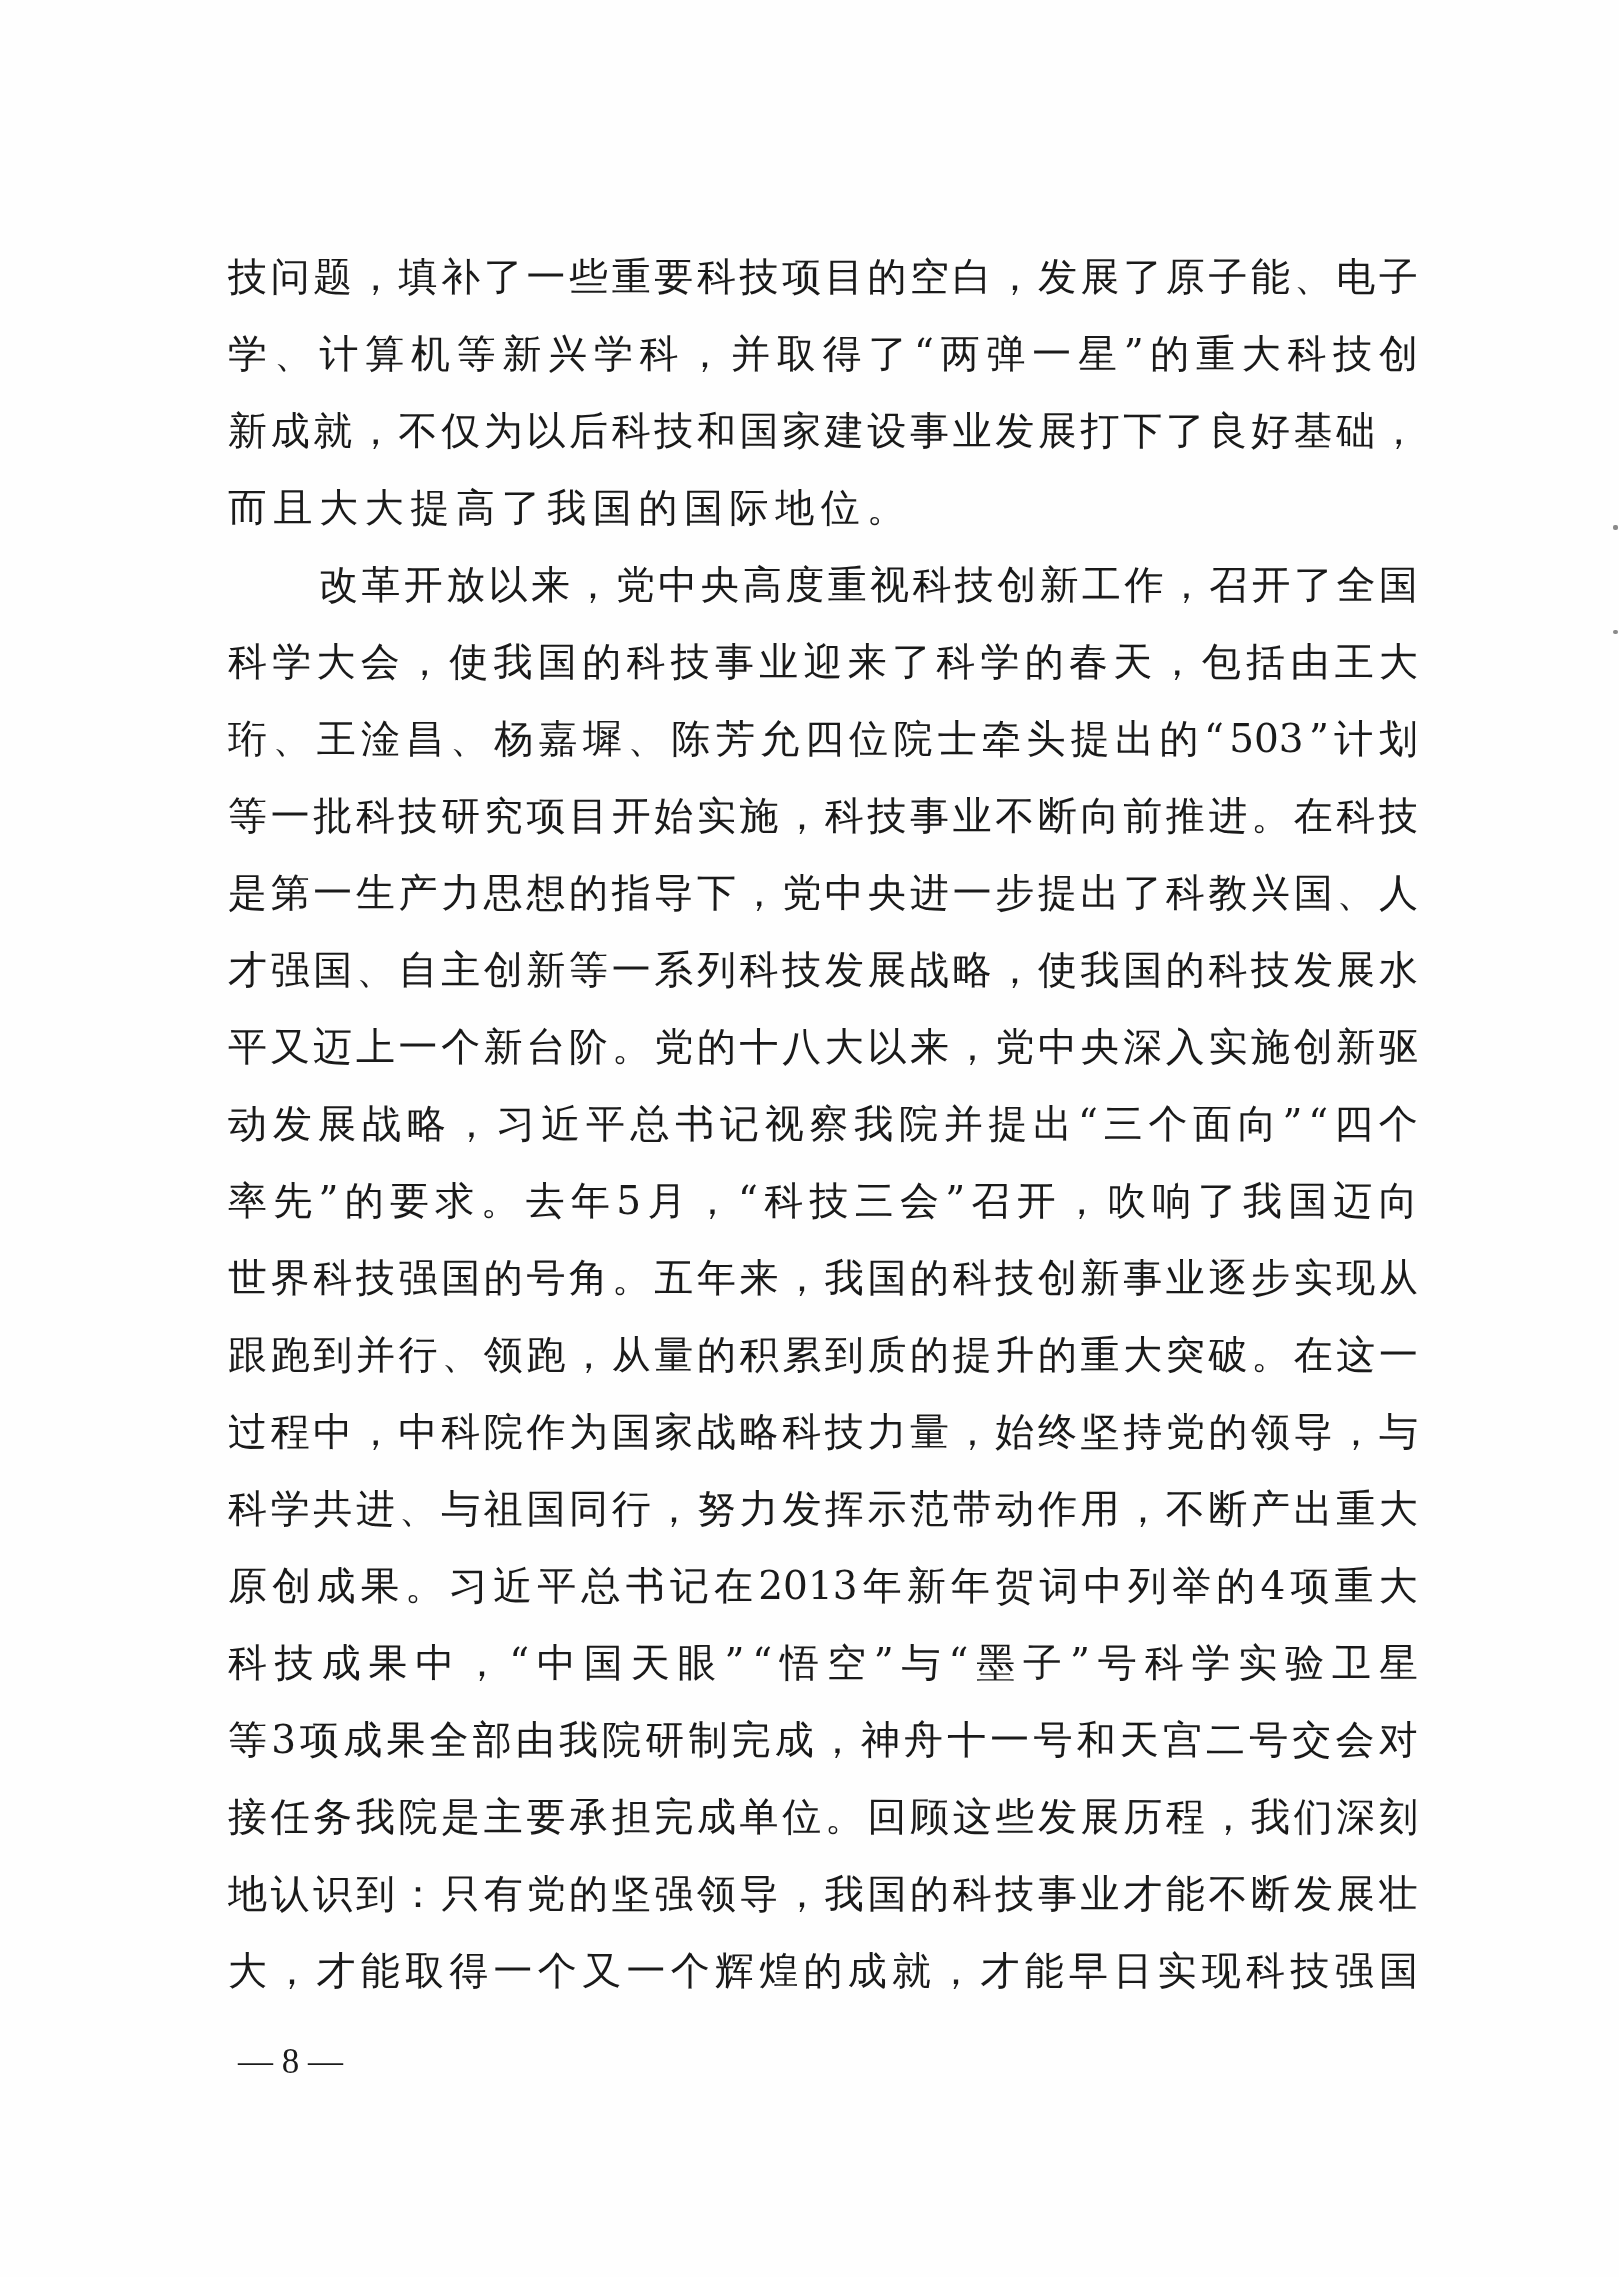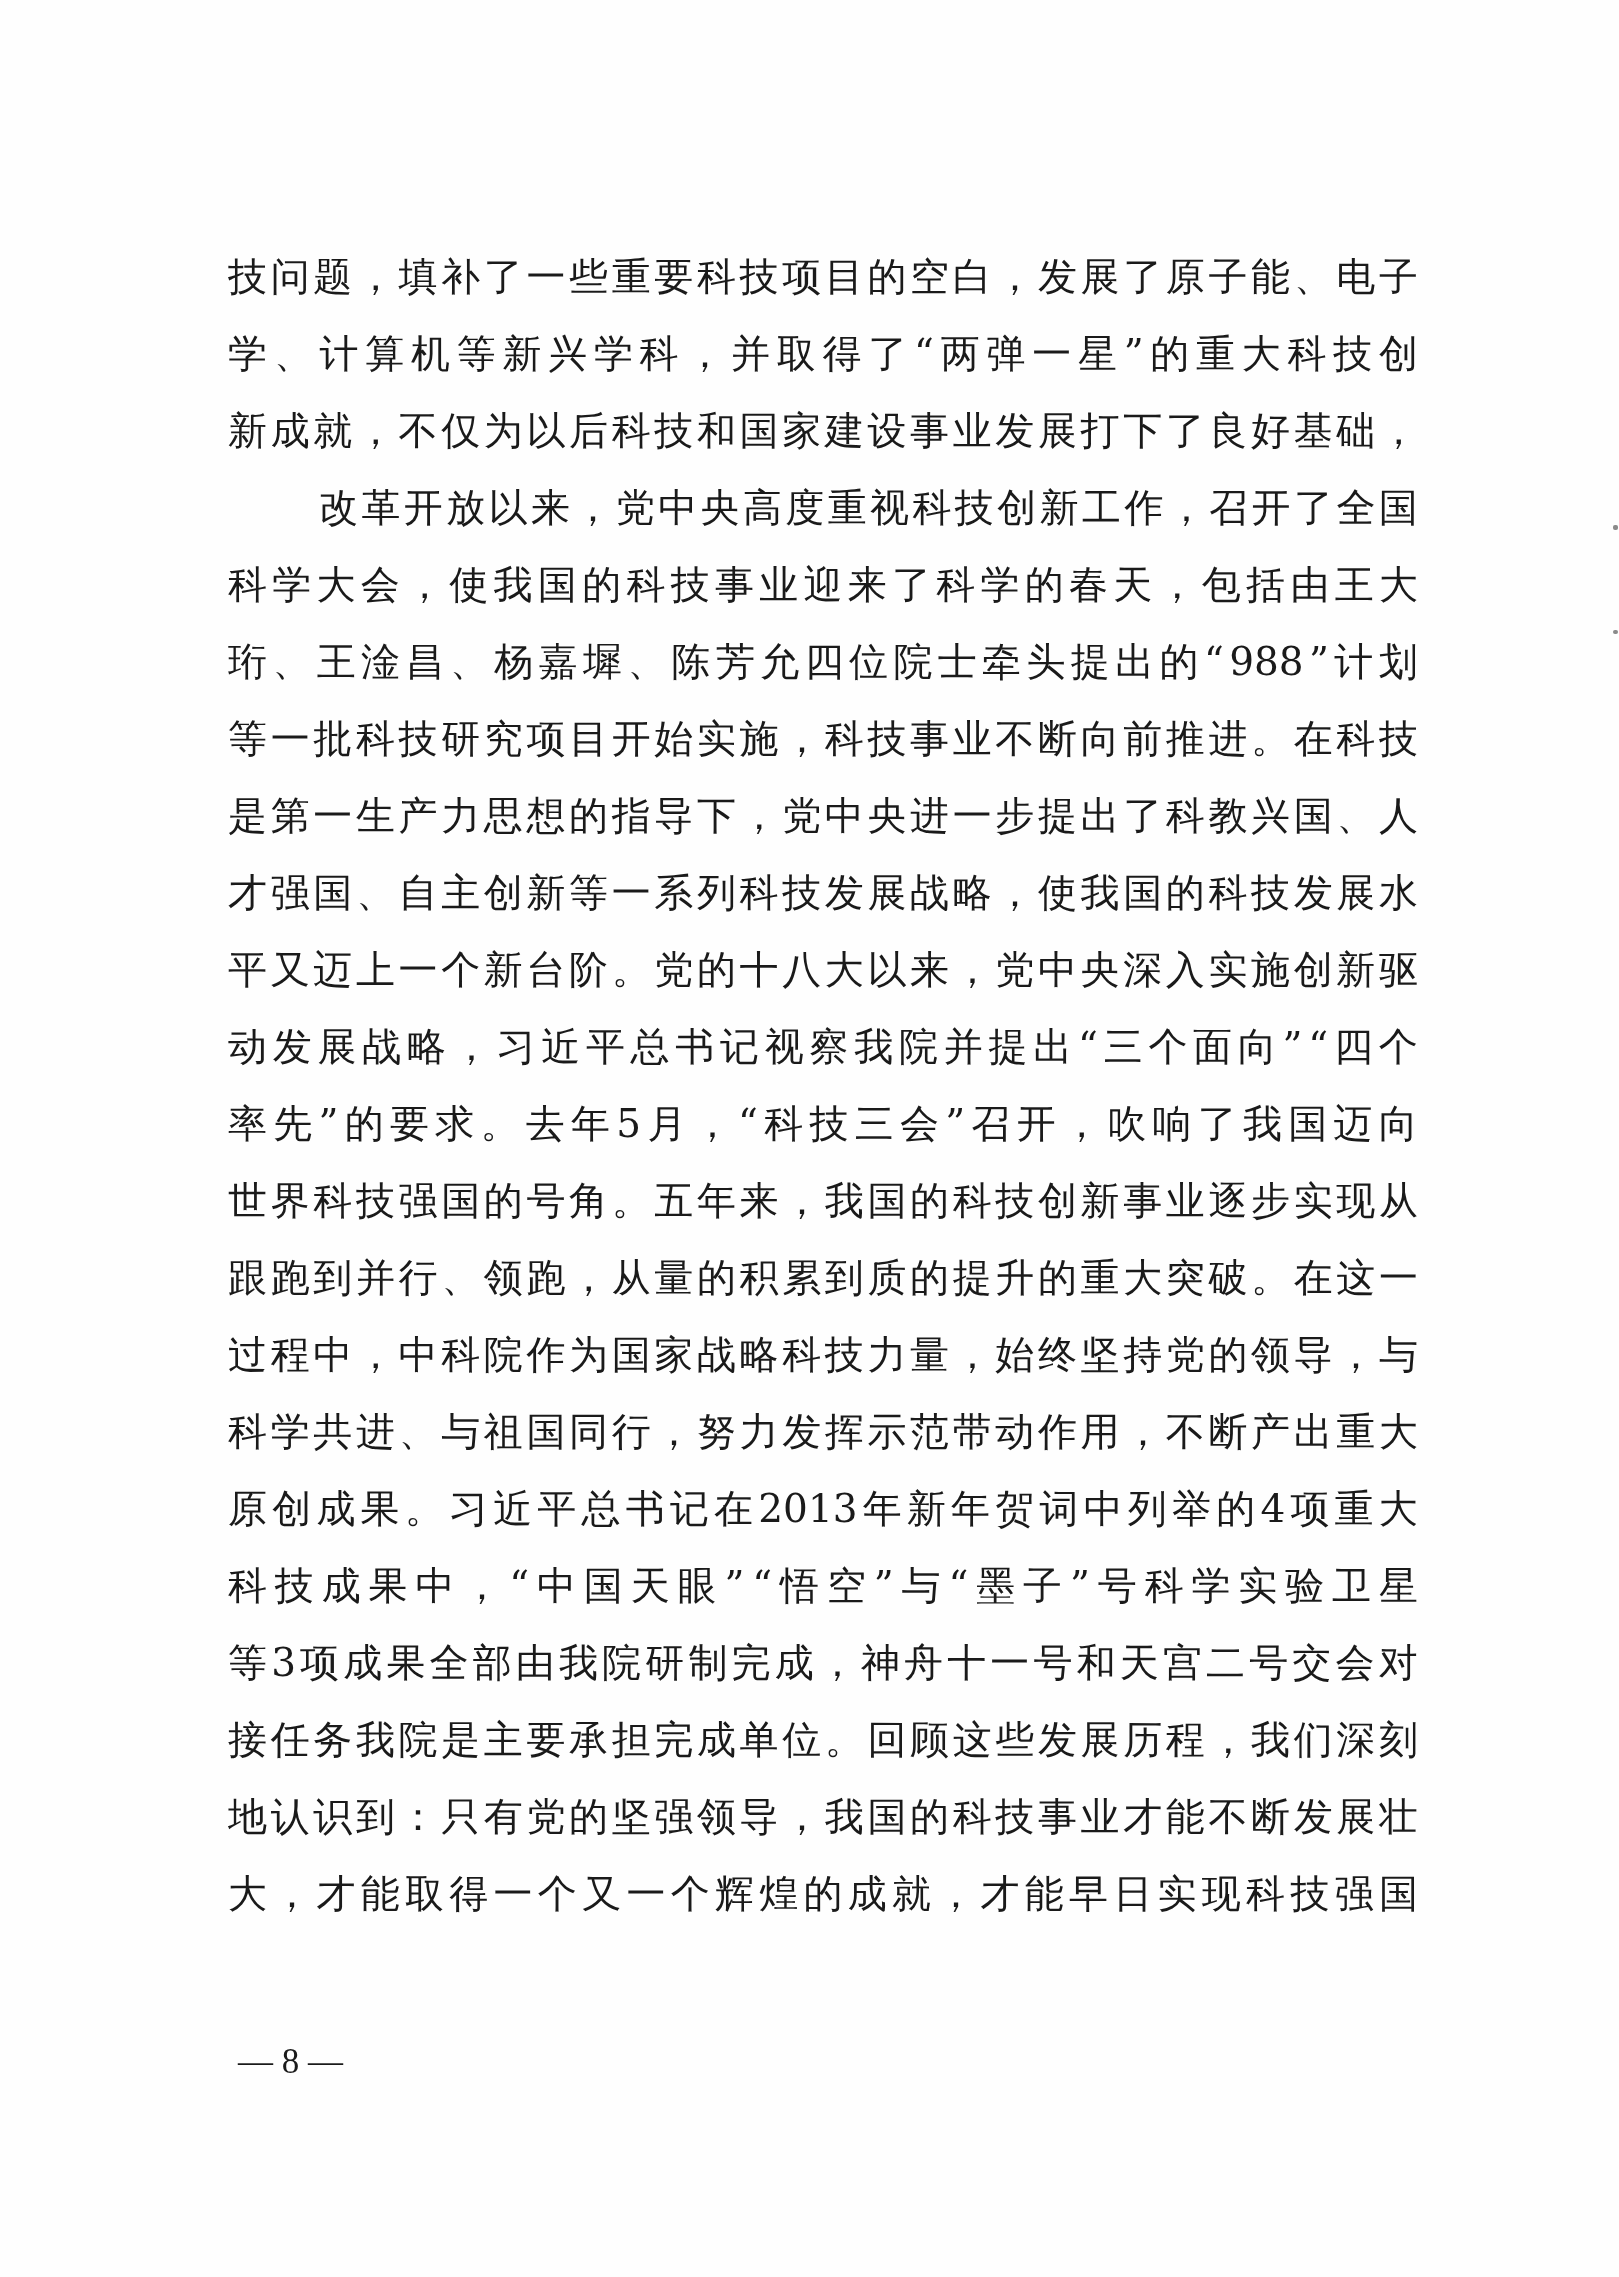--- a/index.html
+++ b/index.html
@@ -168,20 +168,23 @@
               <span>打</span>
               <span>下</span>
               <span>了</span>
               <span>良</span>
               <span>好</span>
               <span>基</span>
               <span>础</span>
               <span>，</span>
             </span>
           </span>
+        </div>
+      <div class="line last">
+          <span class="txt">而且大大提高了我国的国际地位。</span>
         </div>
     </div>
 
     <div class="paragraph">
       <div class="line indent">
           <span class="txt">
             <span style="display: flex; justify-content: space-between;">
               <span>改</span>
               <span>革</span>
               <span>开</span>
@@ -263,21 +266,21 @@
               <span>四</span>
               <span>位</span>
               <span>院</span>
               <span>士</span>
               <span>牵</span>
               <span>头</span>
               <span>提</span>
               <span>出</span>
               <span>的</span>
               <span>“</span>
-              <span>988</span>
+              <span>503</span>
               <span>”</span>
               <span>计</span>
               <span>划</span>
             </span>
           </span>
         </div>
       <div class="line">
           <span class="txt">
             <span style="display: flex; justify-content: space-between;">
               <span>等</span>

